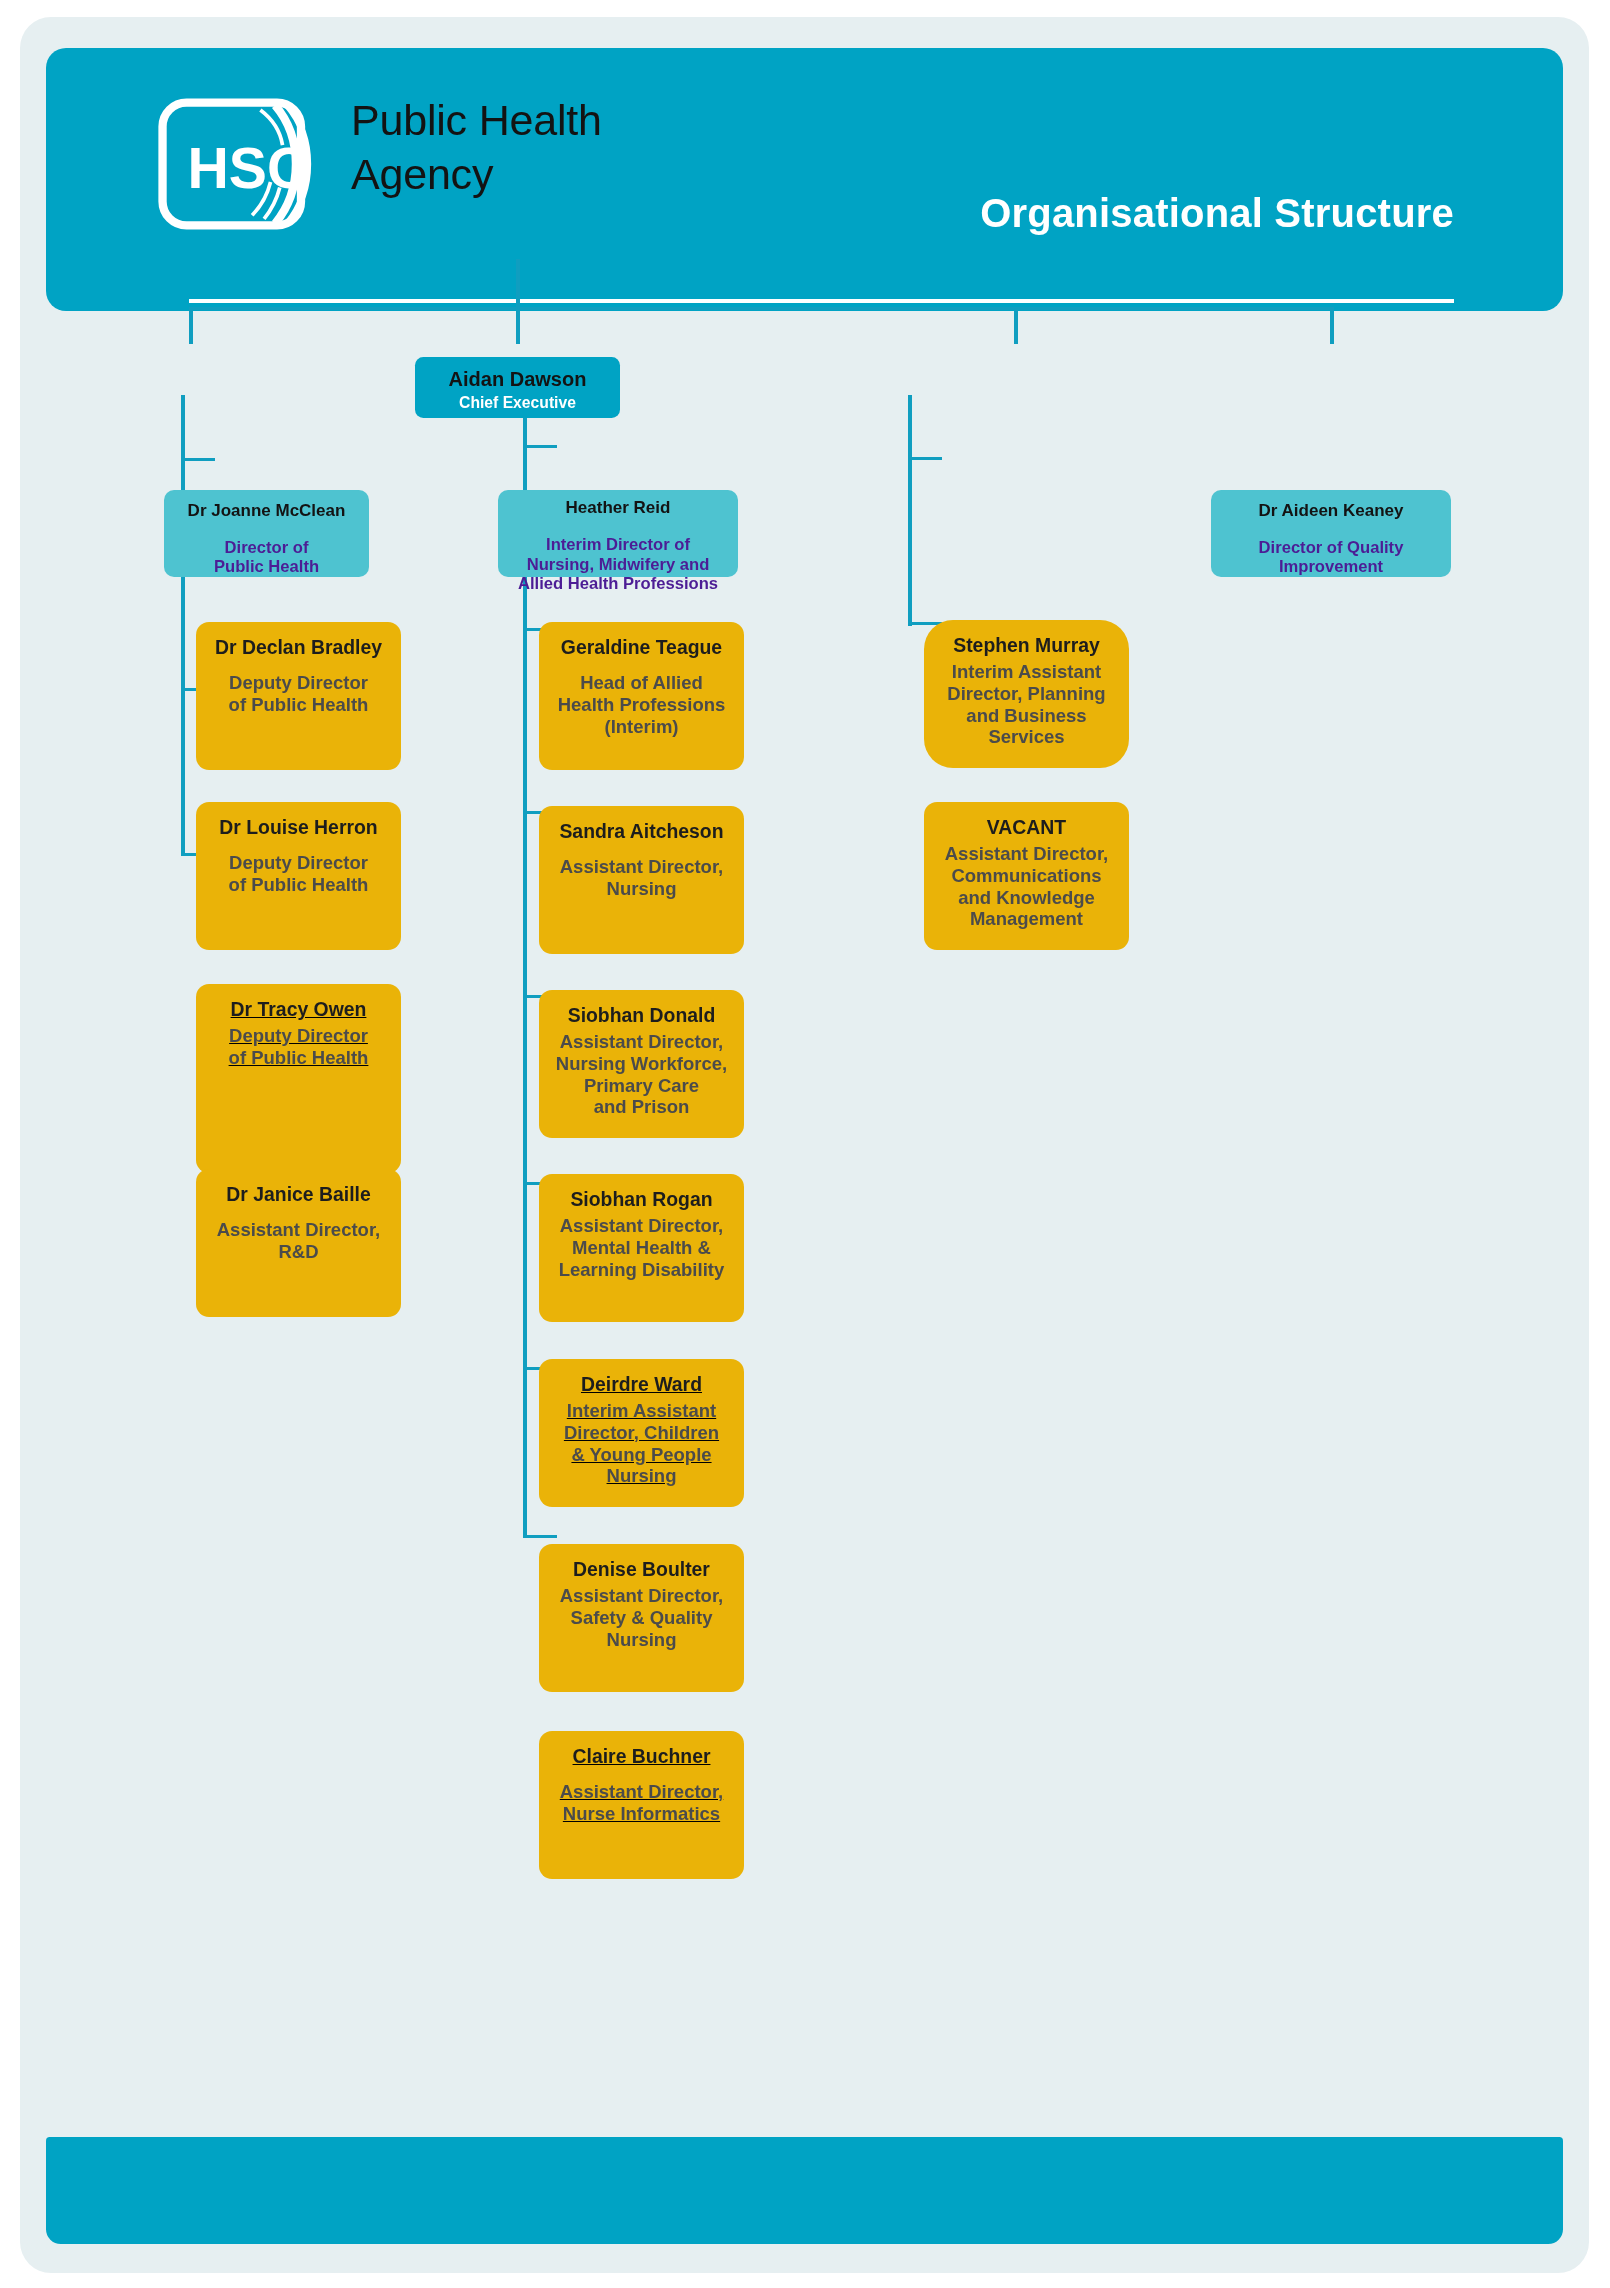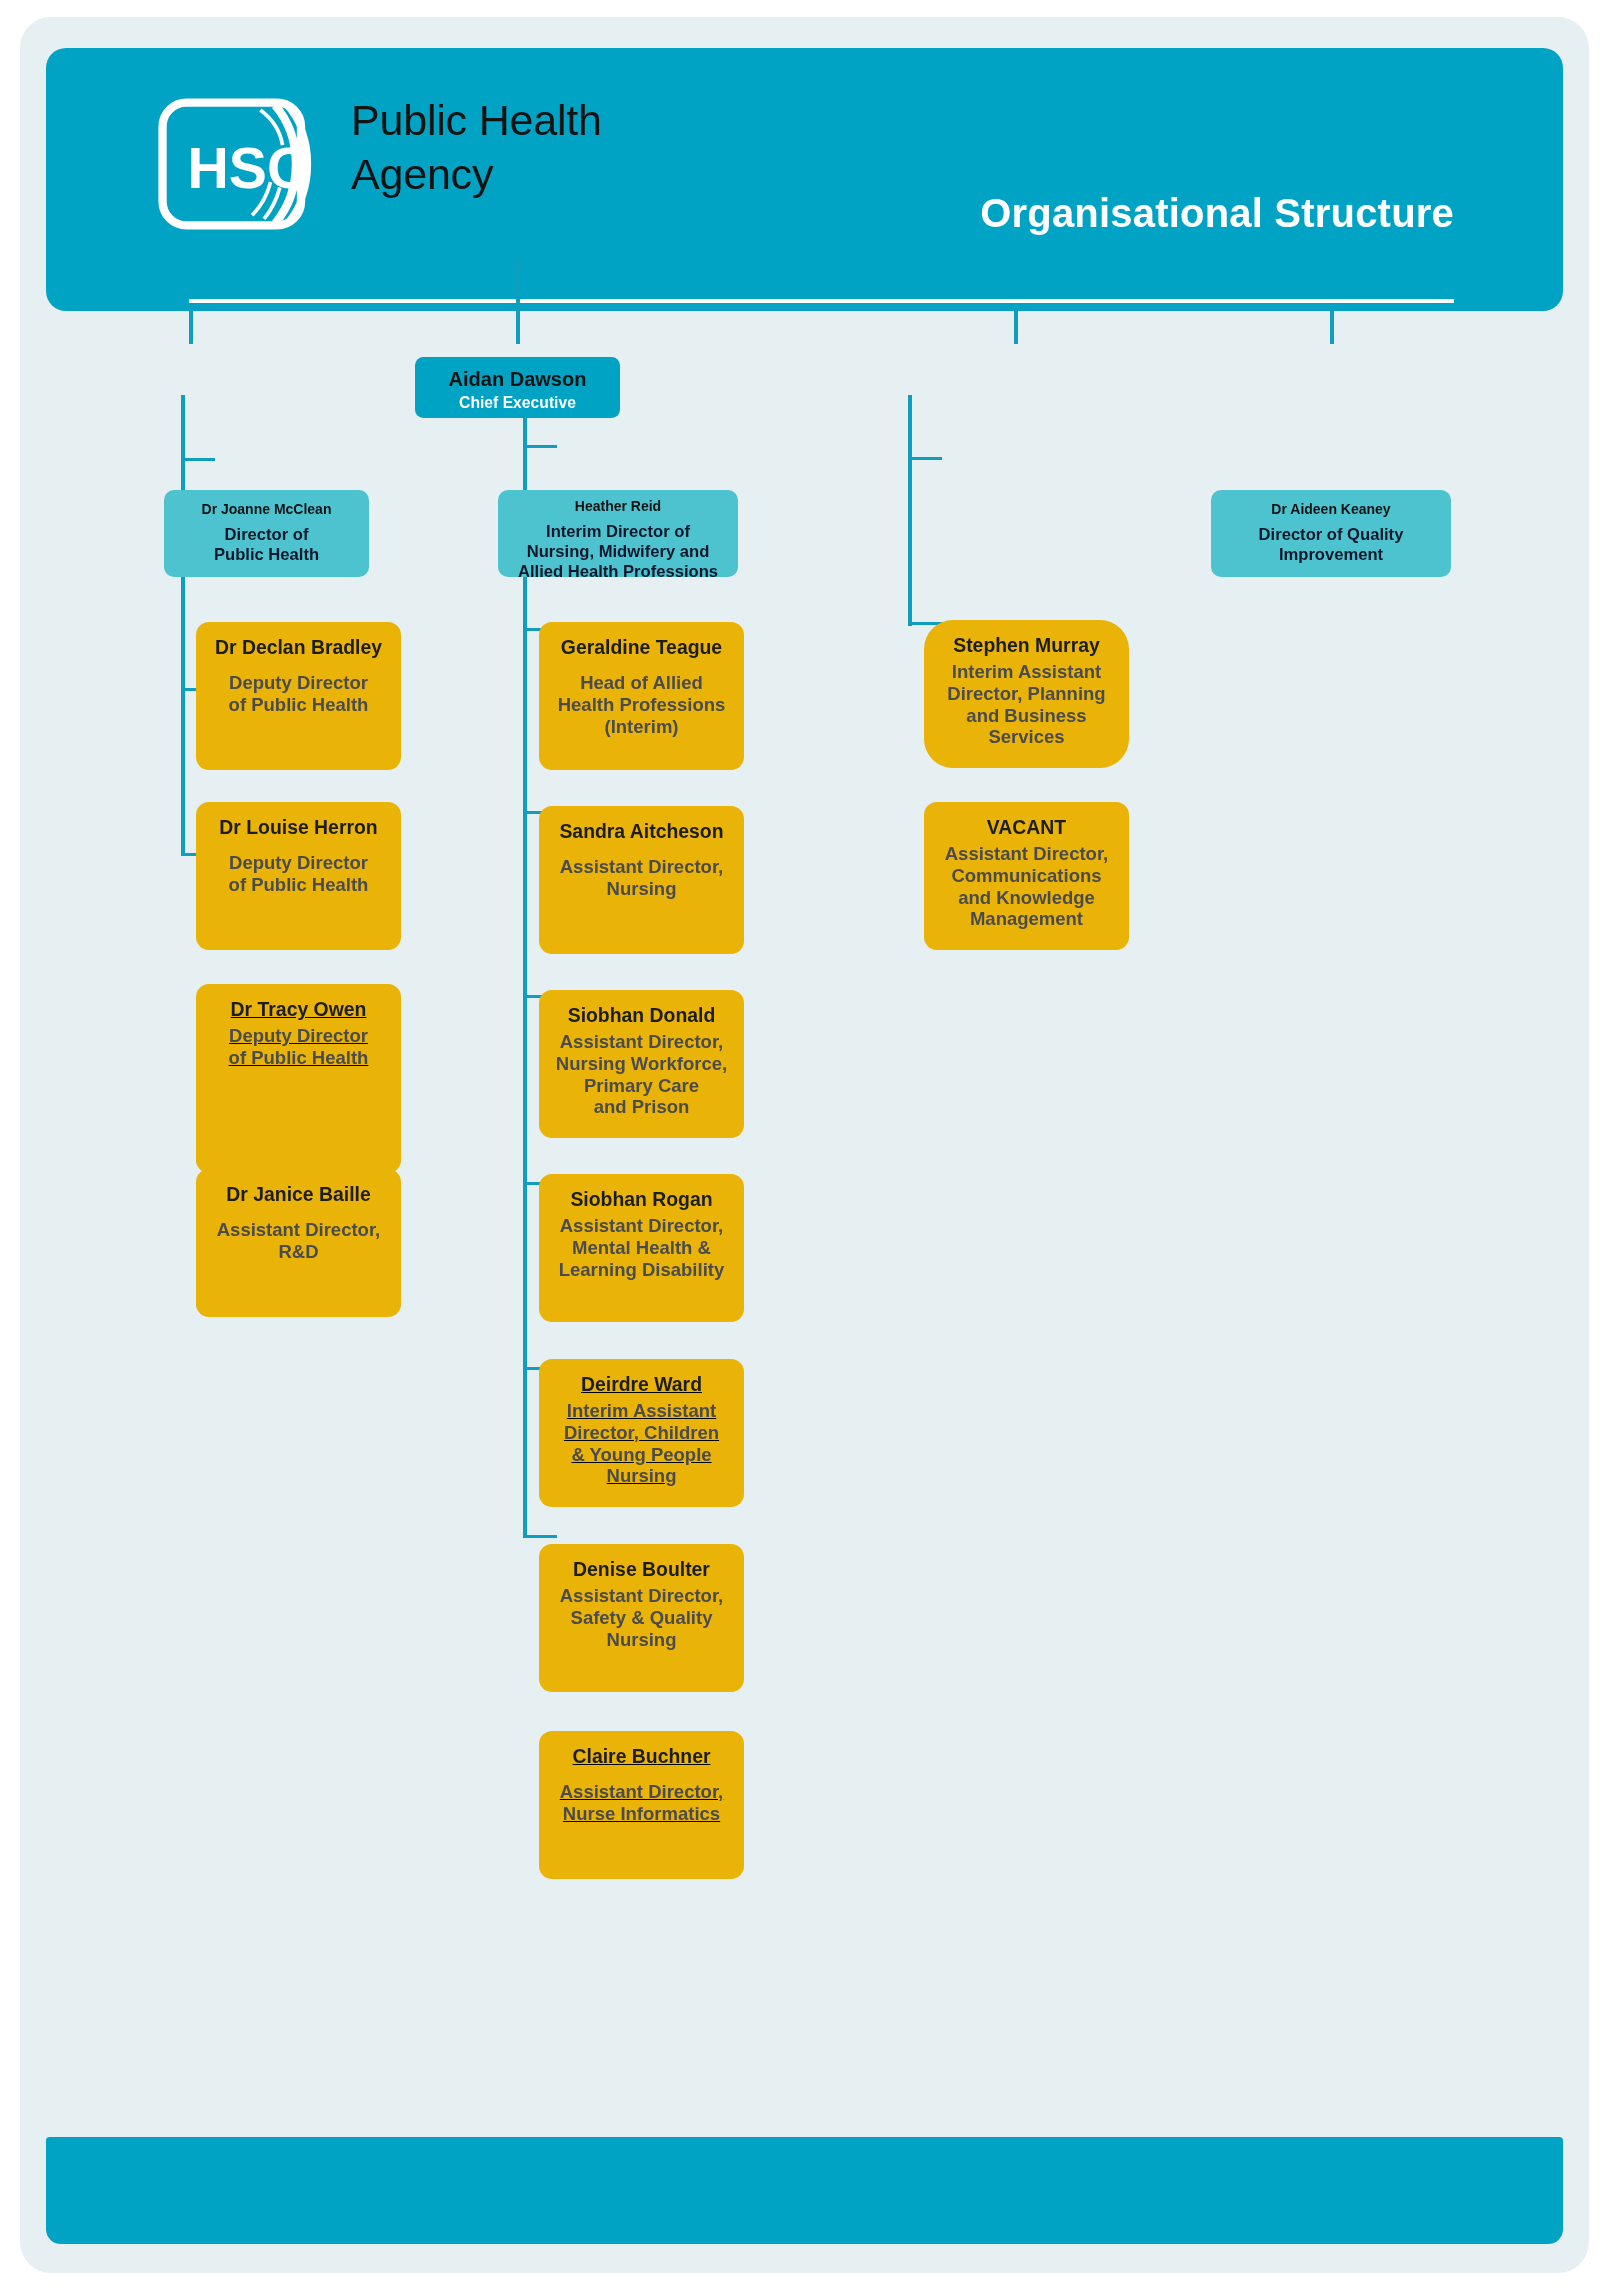--- a/index.html
+++ b/index.html
@@ -120,22 +120,22 @@
     border-radius: 8.3px;
   }
   .lvl1 .nm { color: #131313; font-size: 20px; }
   .lvl1 .rl { color: #ffffff; font-size: 15.7px; margin-top: 2.8px; }
 
   
   .lvl2 {
     background: #4ec3d0;
     border-radius: 10px;
   }
-  .lvl2 .nm { color: #131313; font-size: 14px; }
-  .lvl2 .rl { color: #0f172a; font-size: 16.6px; margin-top: 8px; }
+  .lvl2 .nm { color: #131313; font-size: 17px; }
+  .lvl2 .rl { color: #4c1d95; font-size: 16.6px; margin-top: 17px; }
 
   
   .lvl3 {
     background: #eab308;
     border-radius: 13px;
     padding-top: 14.8px;
   }
   .lvl3 .nm { color: #1d1d1d; font-size: 19.4px; }
   .lvl3 .rl { color: #4b4b4b; font-size: 18.5px; margin-top: 13px; }
   .lvl3.tight .rl { margin-top: 3.7px; }

